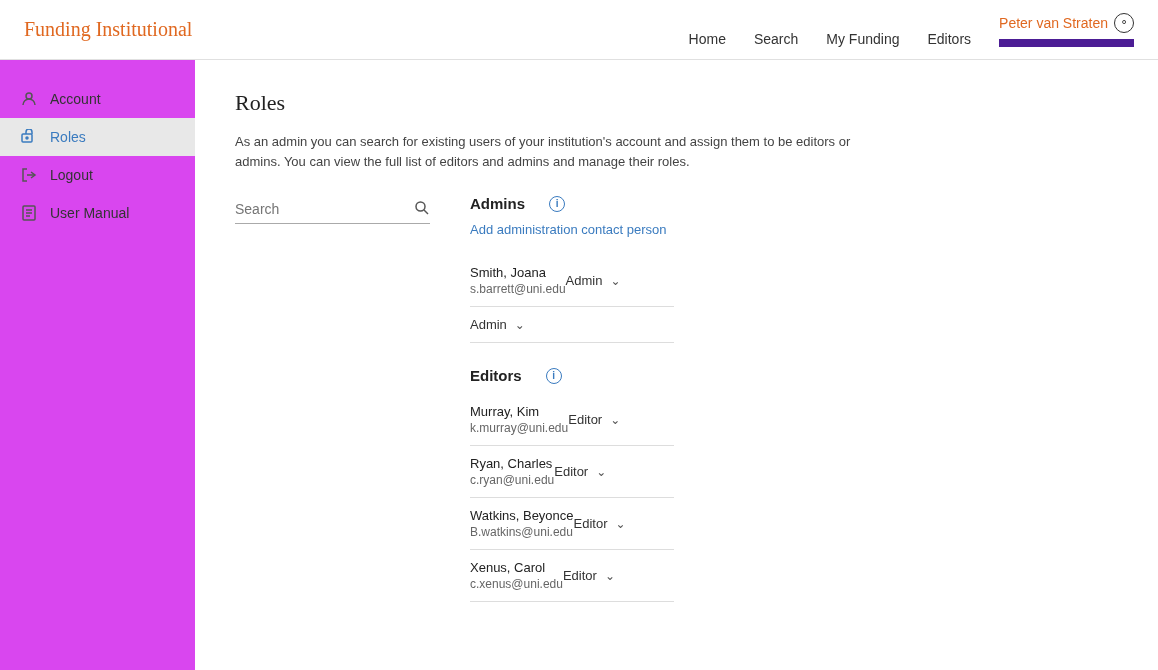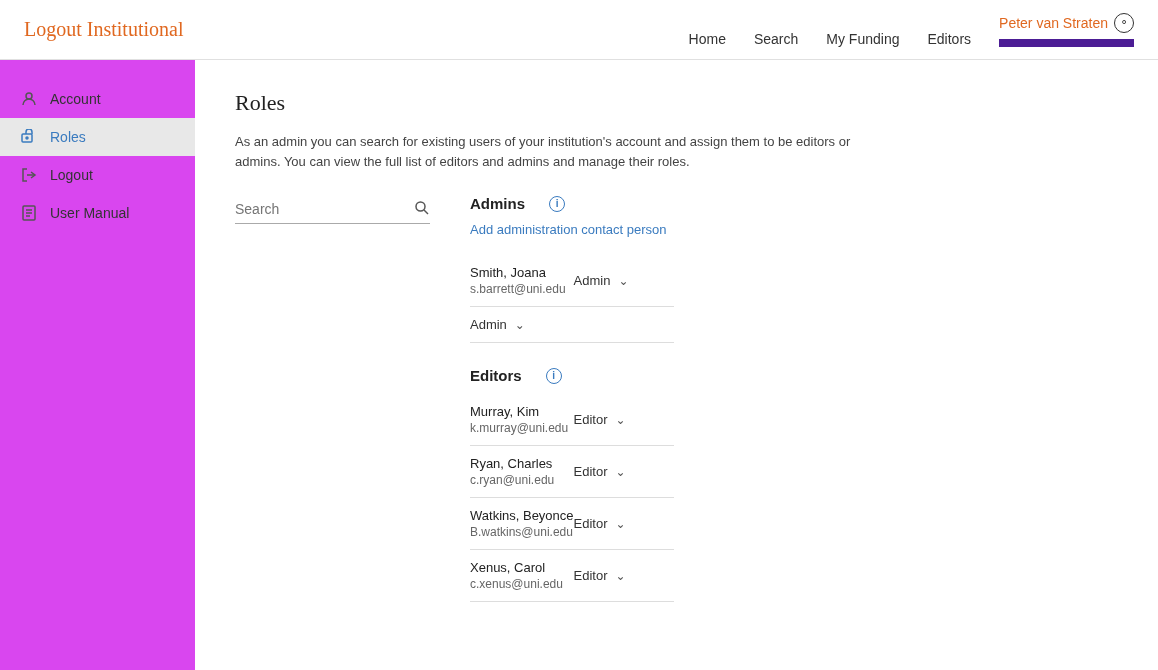--- a/index.html
+++ b/index.html
@@ -174,21 +174,21 @@
       font-family: Arial, sans-serif;
       font-size: 13px;
       text-decoration: none;
       display: block;
       margin-bottom: 18px;
     }
 
     .person-row {
       display: flex;
       align-items: center;
-      justify-content: space-between;
+      justify-content: flex-start;
       padding: 10px 0;
       border-bottom: 1px solid #ddd;
     }
     .person-info .person-name {
       font-family: Arial, sans-serif;
       font-size: 13px;
       color: #222;
       margin-bottom: 2px;
     }
     .person-info .person-email {
@@ -212,21 +212,21 @@
     }
 
     .section-gap {
       margin-top: 24px;
     }
   </style>
 </head>
 <body>
 
 <header class="header">
-  <div class="header-logo">Logout Institutional</div>
+  <div class="header-logo">Funding Institutional</div>
   <nav class="header-nav">
     <a href="#">Home</a>
     <a href="#">Search</a>
     <a href="#">My Funding</a>
     <a href="#">Editors</a>
     <div class="header-user">
       <span>Peter van Straten</span>
       <div class="user-icon">⚬</div>
     </div>
   </nav>

